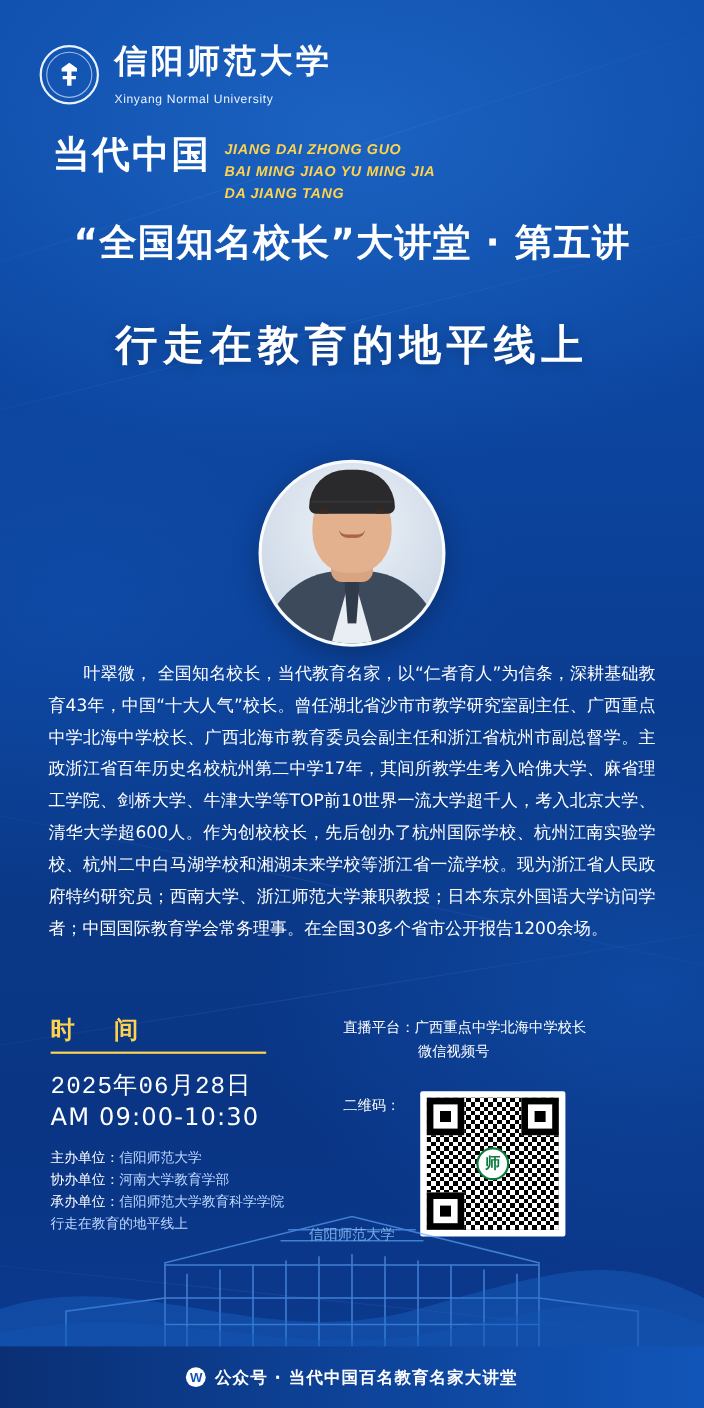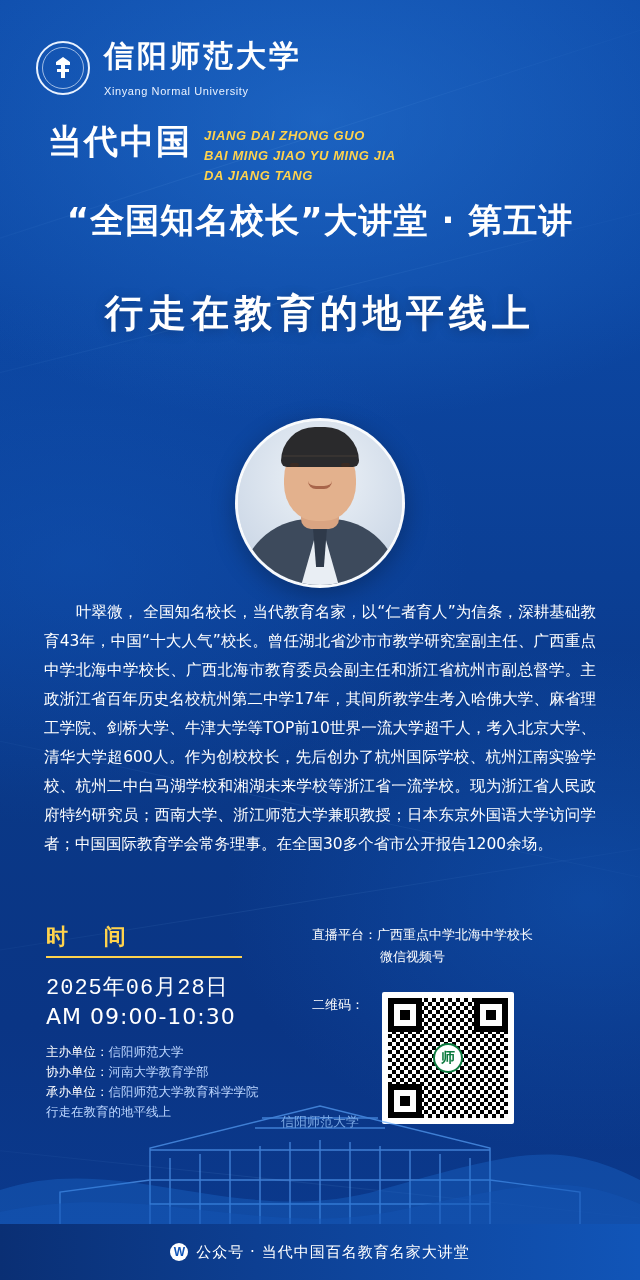--- a/index.html
+++ b/index.html
@@ -126,21 +126,21 @@
   .footer-bar {
     position:absolute; left:0; bottom:0; width:640px; height:56px;
     background:linear-gradient(90deg,#0a2f74 0%, #0d3f92 40%, #1155b8 100%);
     display:flex; align-items:center; justify-content:center; gap:8px;
   }
   .footer-bar .wx {
     width:18px;height:18px;border-radius:50%;background:#ffffff;display:inline-flex;align-items:center;justify-content:center;
   }
   .footer-bar .wx b{ color:#1155b8; font-size:12px; line-height:1;}
   .footer-txt { color:#ffffff; font-size:15px; letter-spacing:1px;
-                font-family:"DejaVu Sans","Liberation Sans",sans-serif;}
+                font-family:"DejaVu Sans","Liberation Sans",sans-serif;font-weight:bold;}
   .wave { position:absolute; left:0; bottom:40px; width:640px; height:120px; }
 </style>
 </head>
 <body>
 
 <div class="poster">
 
   <div class="streaks">
     <i class="s1"></i>
       <i class="s2"></i>

